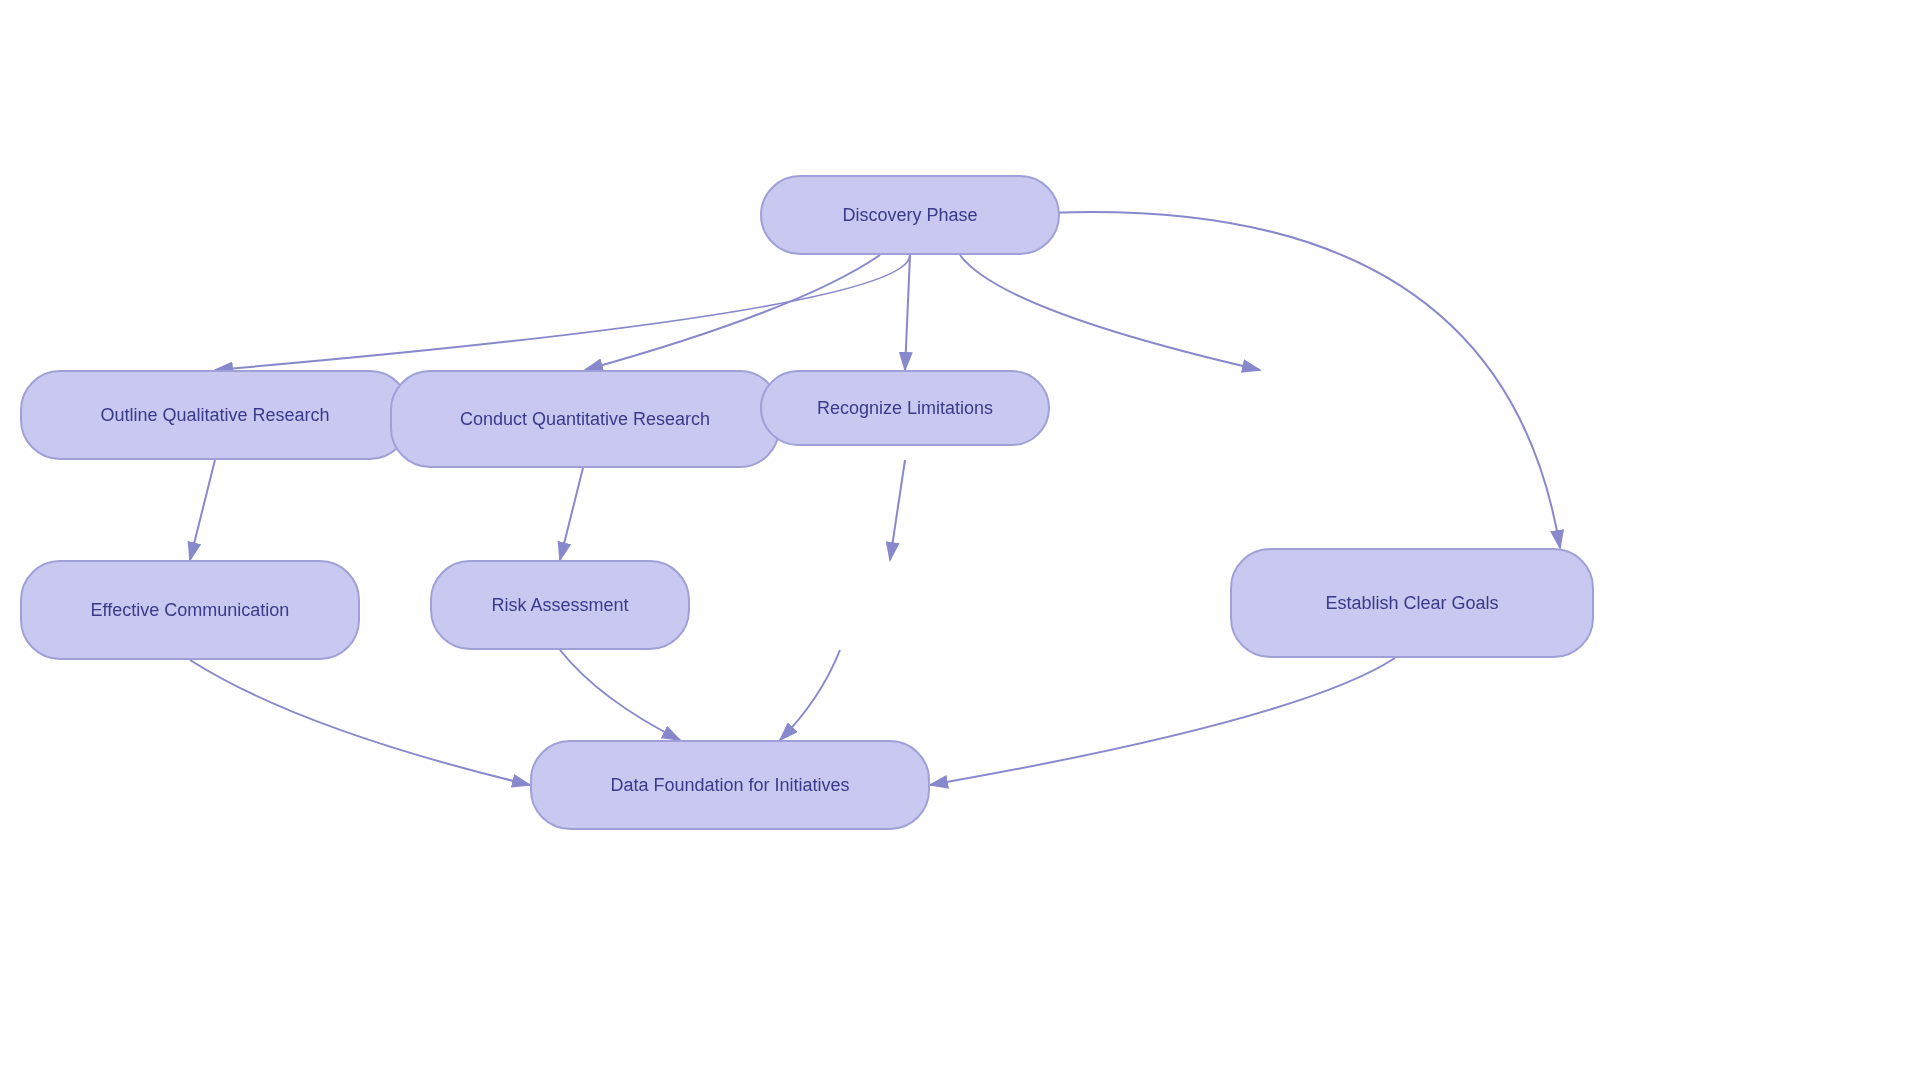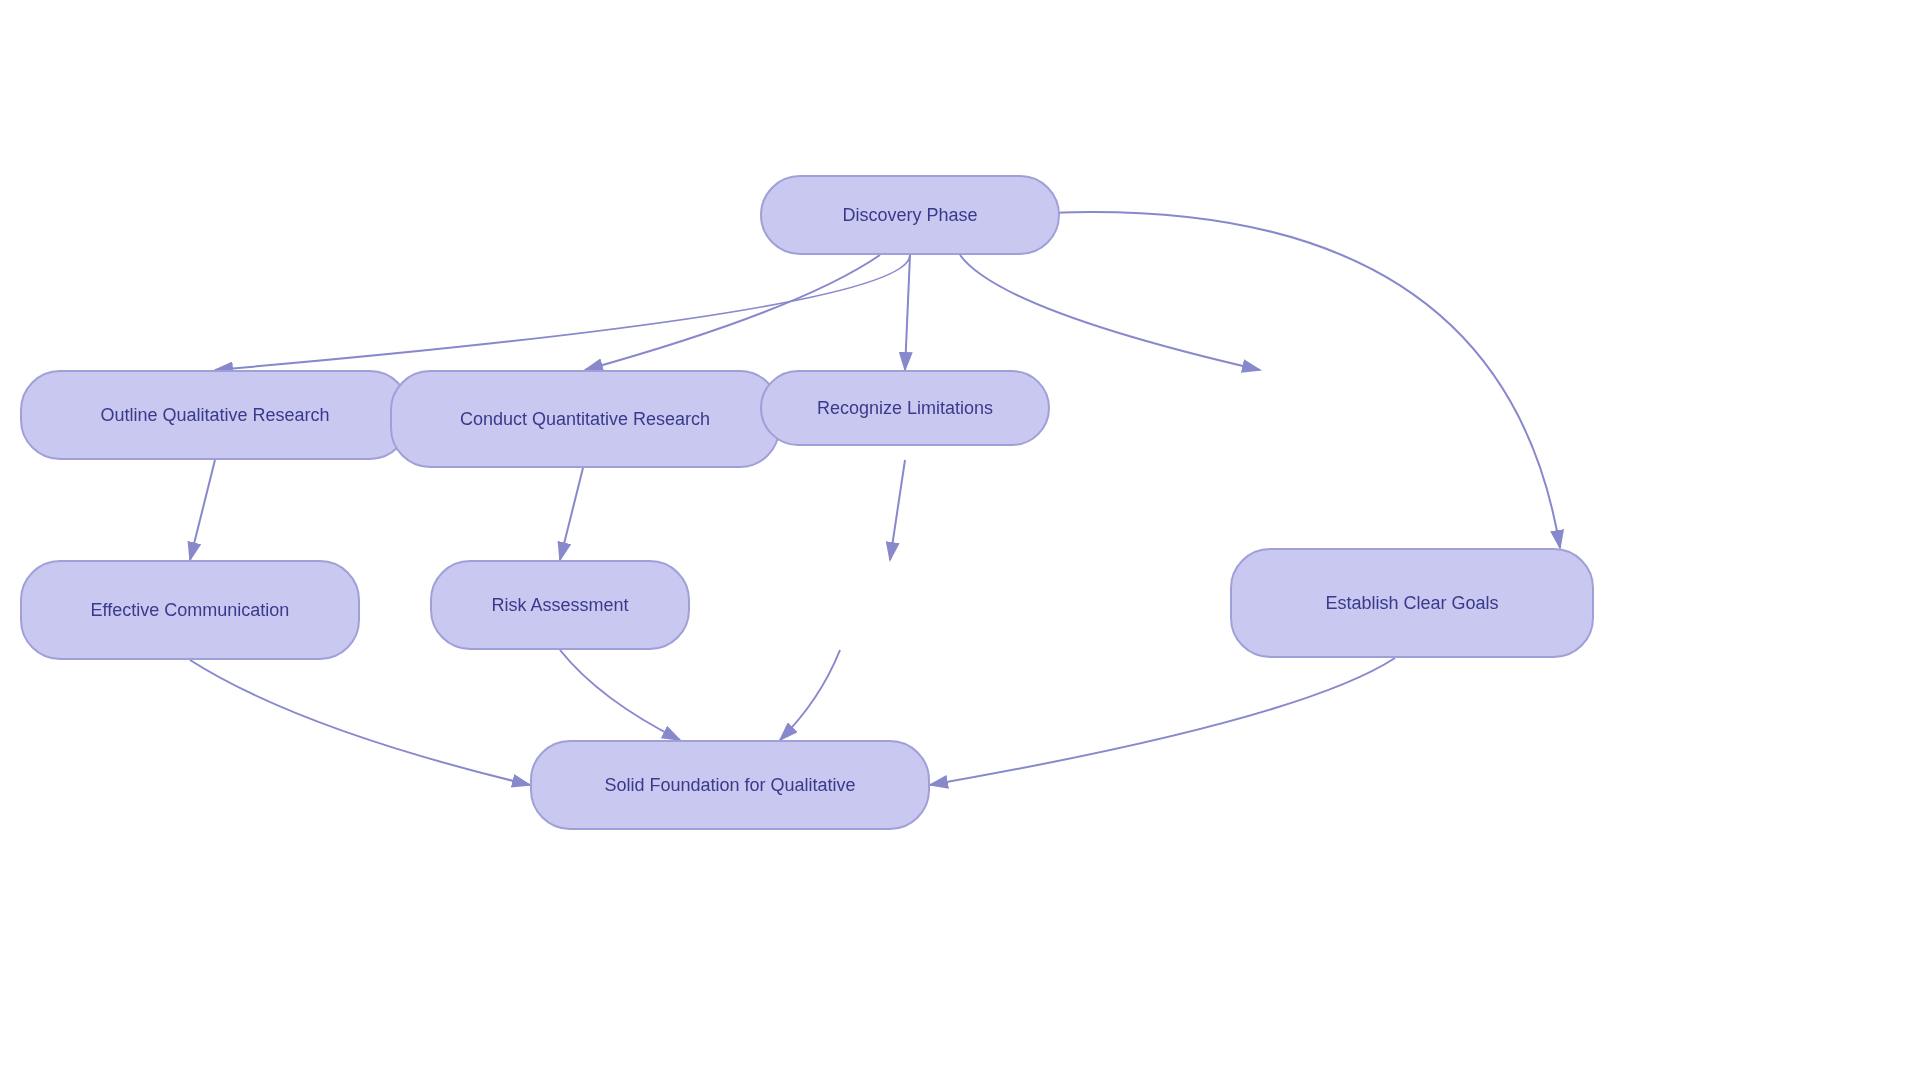--- a/index.html
+++ b/index.html
@@ -99,16 +99,16 @@
   <div class="node" style="left: 430px; top: 560px; width: 260px; height: 90px;">
     <span>Risk Assessment</span>
   </div>
 
 
   <div class="node" style="left: 1230px; top: 548px; width: 364px; height: 110px;">
     <span>Establish Clear Goals</span>
   </div>
 
   <div class="node" style="left: 530px; top: 740px; width: 400px; height: 90px;">
-    <span>Solid Foundation for Qualitative</span>
+    <span>Data Foundation for Initiatives</span>
   </div>
 
 </div>
 
 </body></html>

